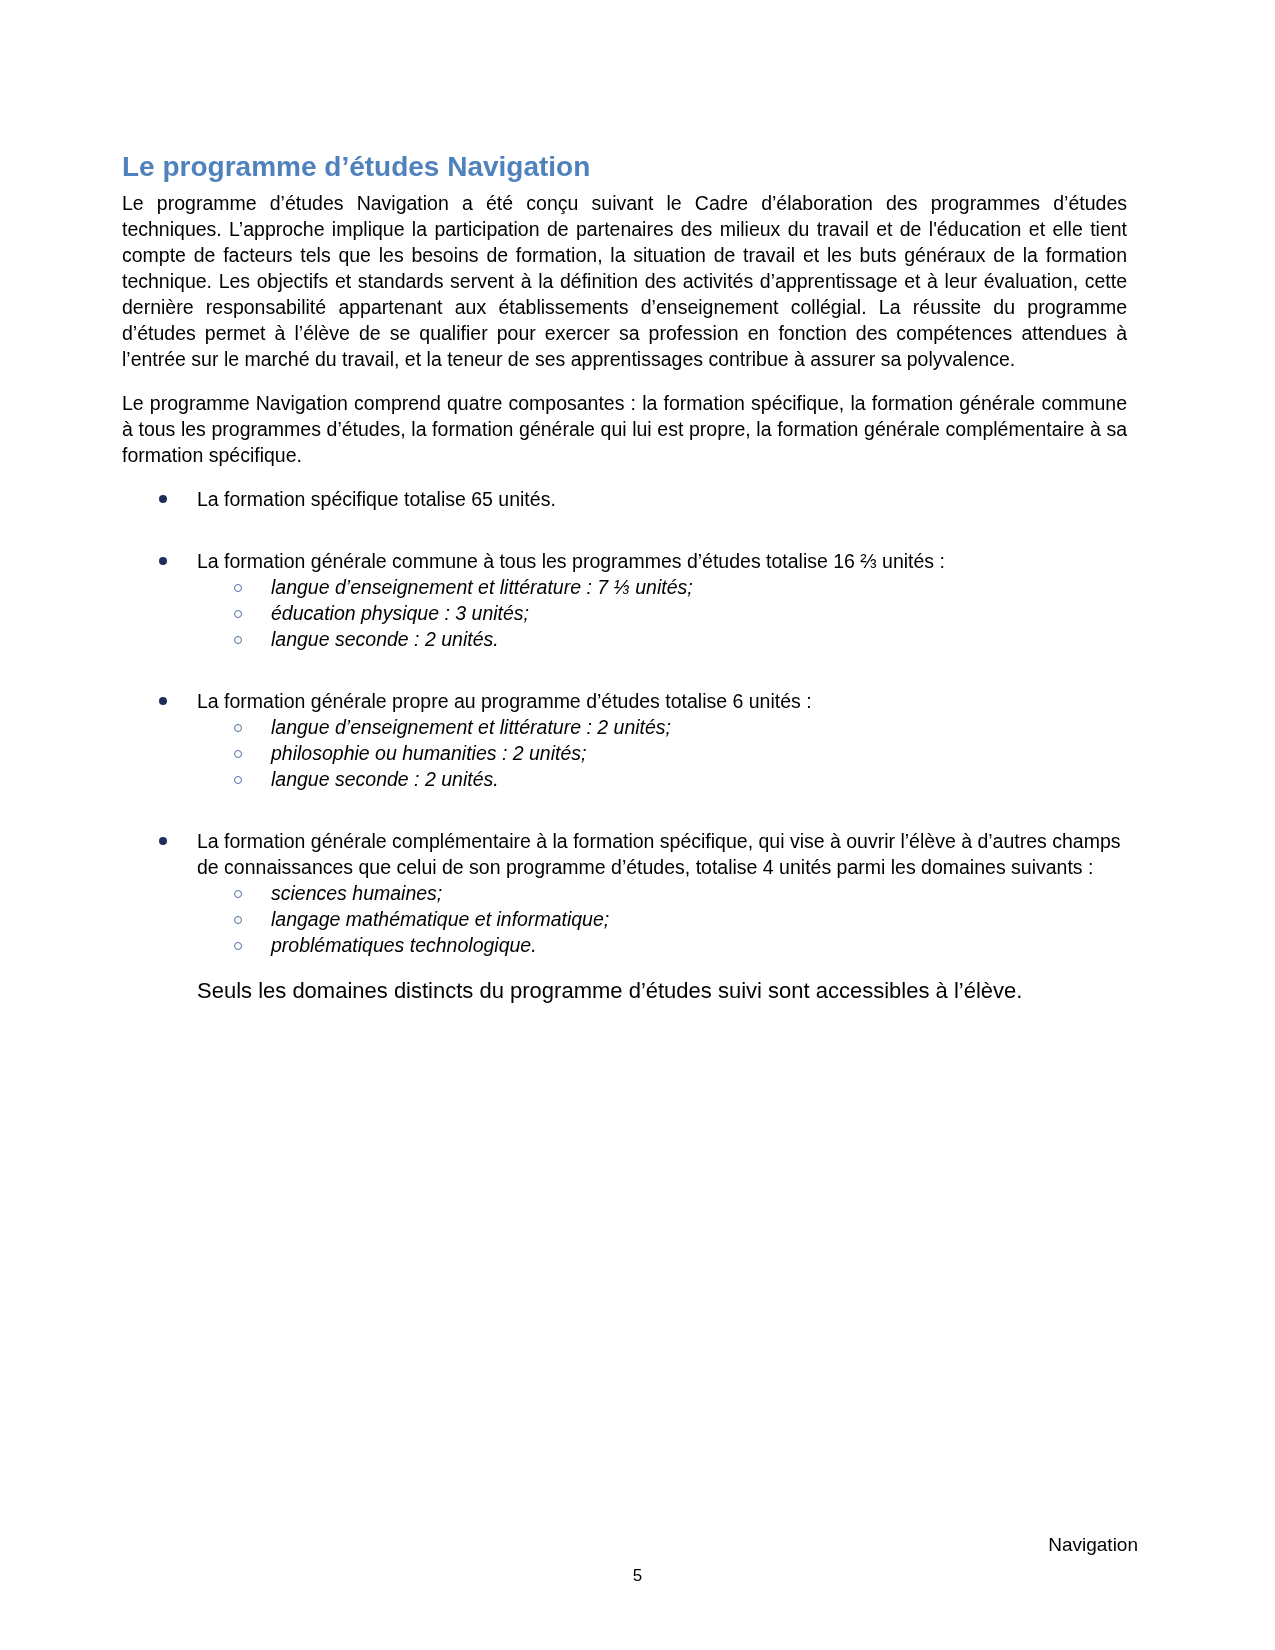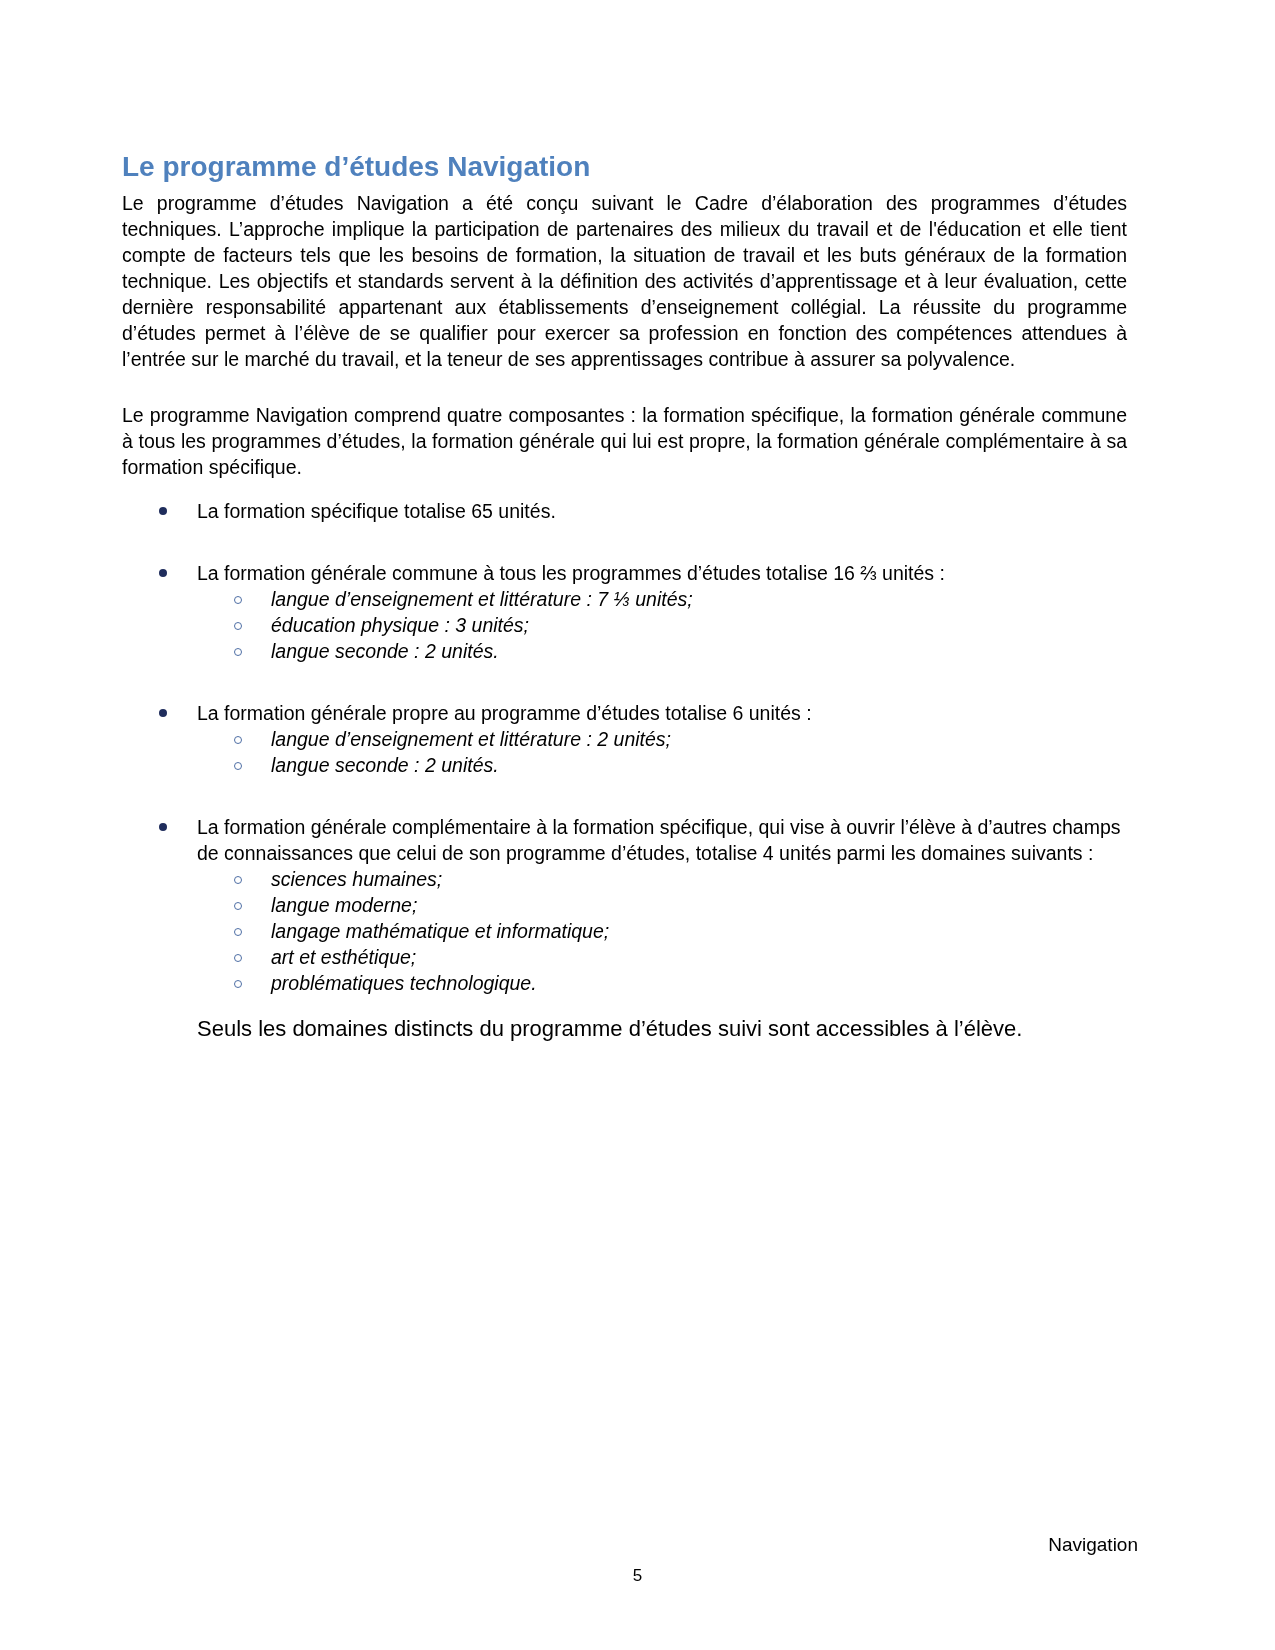--- a/index.html
+++ b/index.html
@@ -1,21 +1,21 @@
 <!DOCTYPE html>
 <html><head>
 <meta charset="utf-8">
 <style>
   html, body { margin: 0; padding: 0; background: #ffffff; }
   body { width: 1275px; height: 1650px; position: relative; overflow: hidden;
          font-family: "Liberation Sans", sans-serif; color: #000; }
   .page { position: absolute; left: 122px; top: 150px; width: 1005px; }
   h1 { margin: 0; font-size: 28px; font-weight: bold; color: #4f81bd; line-height: 34px; }
   p.body { margin: 6px 0 0 0; font-size: 19.5px; line-height: 26px; text-align: justify; }
-  p.body + p.body { margin-top: 30px; }
+  p.body + p.body { margin-top: 18px; }
   ul.main { list-style: none; margin: 18px 0 0 0; padding: 0; }
   ul.main > li { position: relative; padding-left: 75px; font-size: 19.5px; line-height: 26px; margin-bottom: 36px; }
   ul.main > li .bullet { position: absolute; left: 37px; top: 9px; width: 8px; height: 8px; border-radius: 50%; background: #1f2d5c; }
   ul.sub { list-style: none; margin: 0; padding: 0; font-style: italic; }
   ul.sub > li { position: relative; padding-left: 74px; font-size: 19.5px; line-height: 26px; }
   ul.sub > li .ring { position: absolute; left: 37px; top: 10px; width: 8px; height: 8px; border-radius: 50%; border: 1.3px solid #4f6fa5; box-sizing: border-box; }
   p.note { margin: 6px 0 0 75px; font-size: 22px; line-height: 26px; }
   .footer-title { position: absolute; right: 137px; top: 1534px; font-size: 19px; text-align: right; }
   .page-num { position: absolute; left: 0; width: 1275px; text-align: center; top: 1566px; font-size: 17px; }
 </style>
@@ -39,31 +39,30 @@
         <li><span class="ring"></span><span>langue d’enseignement et littérature : 7 ⅓ unités;</span></li>
         <li><span class="ring"></span><span>éducation physique : 3 unités;</span></li>
         <li><span class="ring"></span><span>langue seconde : 2 unités.</span></li>
       </ul>
     </li>
     <li>
       <span class="bullet"></span>
       <span>La formation générale propre au programme d’études totalise 6 unités :</span>
       <ul class="sub">
         <li><span class="ring"></span><span>langue d’enseignement et littérature : 2 unités;</span></li>
+        <li><span class="ring"></span><span>philosophie ou humanities : 2 unités;</span></li>
         <li><span class="ring"></span><span>langue seconde : 2 unités.</span></li>
       </ul>
     </li>
     <li style="margin-bottom:0">
       <span class="bullet"></span>
       <span>La formation générale complémentaire à la formation spécifique, qui vise à ouvrir l’élève à d’autres champs de connaissances que celui de son programme d’études, totalise 4 unités parmi les domaines  suivants :</span>
       <ul class="sub">
         <li><span class="ring"></span><span>sciences humaines;</span></li>
-        <li><span class="ring"></span><span>langue moderne;</span></li>
         <li><span class="ring"></span><span>langage mathématique et informatique;</span></li>
-        <li><span class="ring"></span><span>art et esthétique;</span></li>
         <li><span class="ring"></span><span>problématiques technologique.</span></li>
       </ul>
     </li>
   </ul>
 
   <p class="note" style="margin-top:20px">Seuls les domaines distincts du programme d’études suivi sont accessibles à l’élève.</p>
 </div>
 
 <div class="footer-title">Navigation</div>
 <div class="page-num">5</div>

